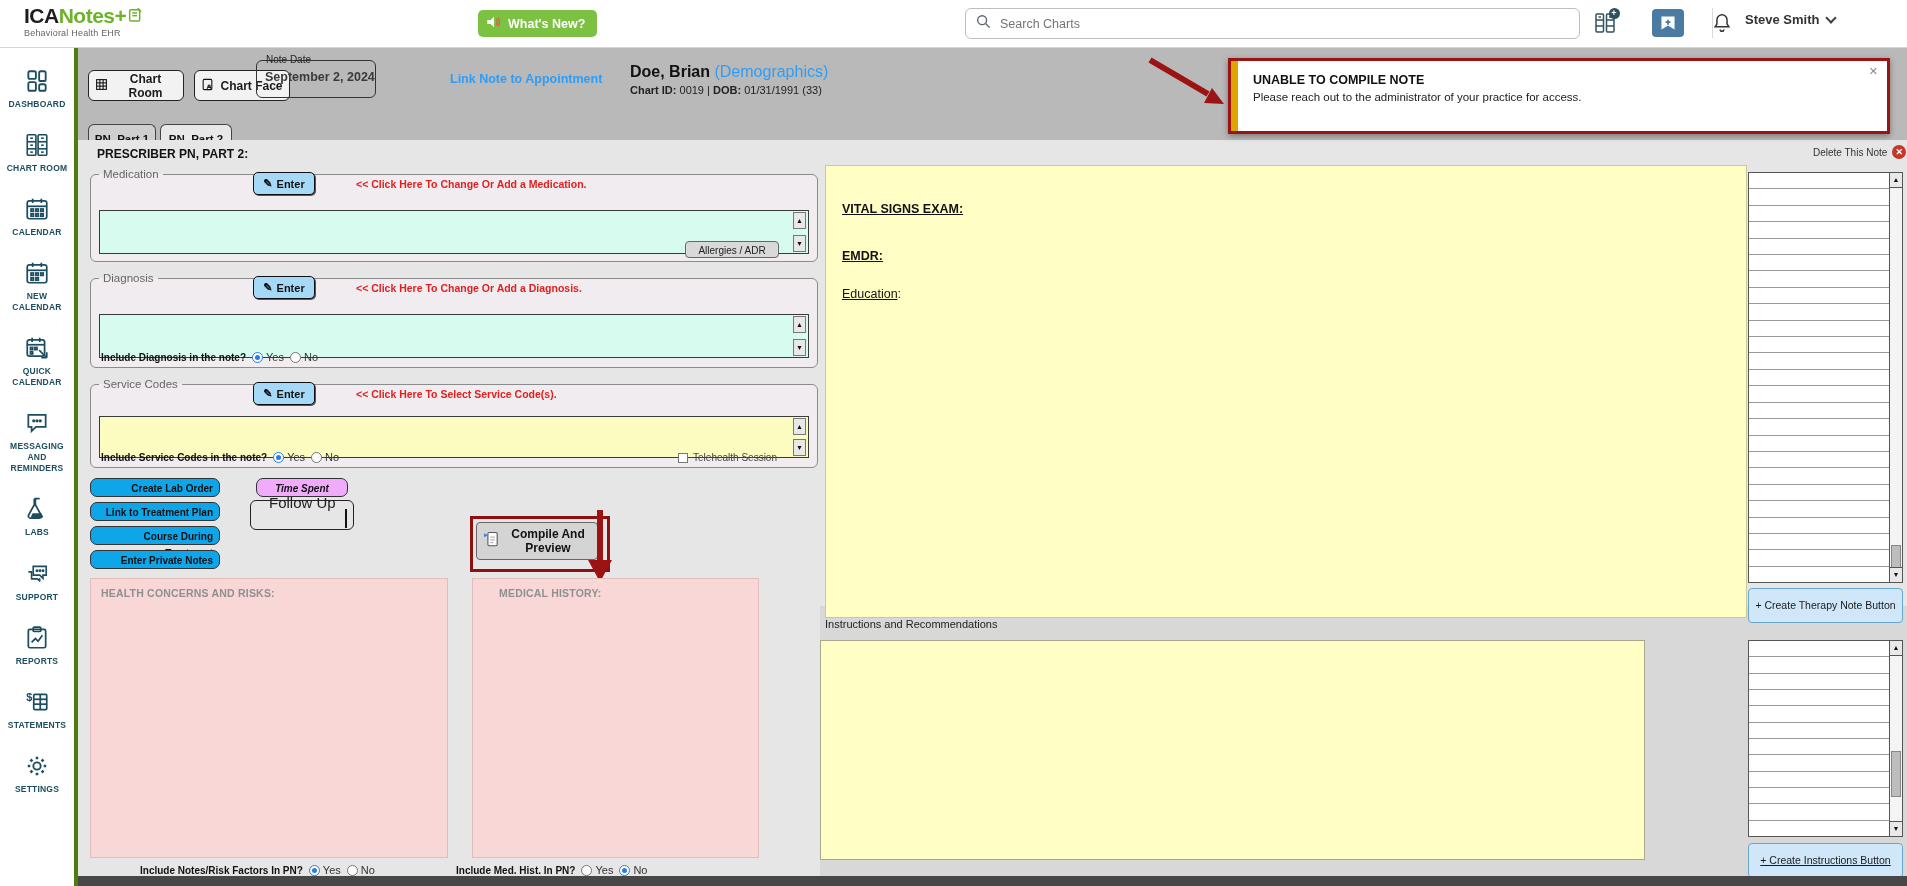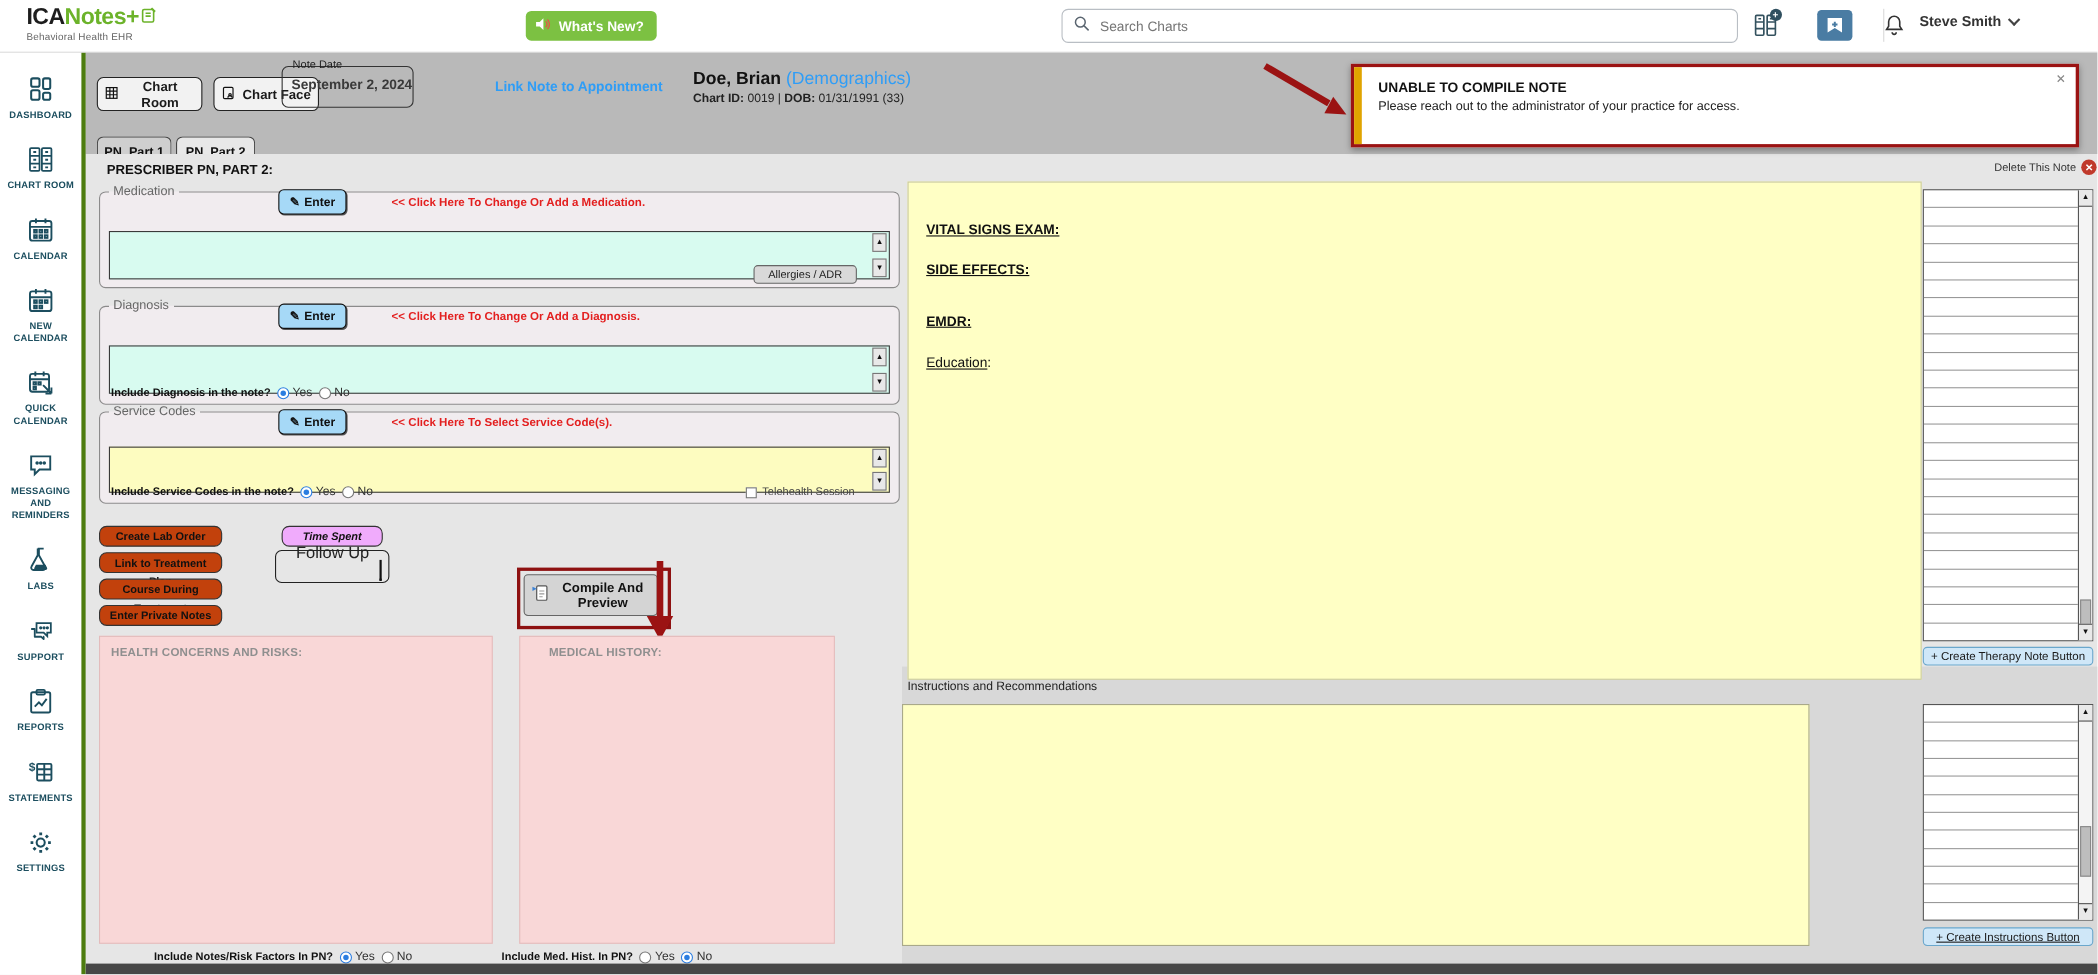--- a/index.html
+++ b/index.html
@@ -51,42 +51,42 @@
   .rb-zone{position:absolute;left:742px;top:466px;width:1087px;height:270px;background:#d8d8d8;}
   .title{position:absolute;left:19px;top:7px;font-size:12px;font-weight:700;color:#111;}
   .delnote{position:absolute;left:1735px;top:5px;display:flex;align-items:center;gap:5px;cursor:pointer;}
   .delnote .t{font-size:10px;color:#333;}
   .delnote .x{width:14px;height:14px;border-radius:50%;background:#c0392b;color:#fff;font-size:9px;font-weight:700;line-height:14px;text-align:center;}
 
   fieldset.group{position:absolute;left:12px;width:728px;margin:0;border:1px solid #8b8b8b;border-radius:6px;background:#f1ecef;padding:0;}
   fieldset.group legend{font-size:11.5px;color:#666;margin-left:8px;padding:0 4px;}
   #fs-med{top:28px;height:94px;}
   #fs-diag{top:132px;height:96px;}
-  #fs-svc{top:228px;height:90px;}
+  #fs-svc{top:238px;height:90px;}
   .enter-btn{position:absolute;left:162px;top:-8px;width:62px;height:23px;background:#a6d9f7;border:1.6px solid #111;border-radius:5px;font-size:11px;font-weight:700;color:#111;display:flex;align-items:center;justify-content:center;gap:4px;cursor:pointer;box-shadow:1px 1px 0 #555;}
   .enter-btn .pen{font-size:11px;}
   .hint{position:absolute;left:265px;top:-2px;font-size:10.5px;font-weight:600;color:#e32020;}
   .ta{position:absolute;left:8px;right:8px;border:1.5px solid #3a3a3a;}
   .ta.cyan{background:#d8fbf0;}
   .ta.yellow{background:#fdfcc0;}
   .spin{position:absolute;right:2px;top:1px;bottom:1px;width:13px;display:flex;flex-direction:column;justify-content:space-between;}
   .spin .sb{height:17px;background:#e8e8e8;border:1px solid #777;font-size:7px;line-height:15px;text-align:center;color:#111;cursor:pointer;}
   .allergy{position:absolute;right:38px;bottom:3px;width:94px;height:17px;background:#d9d9d9;border:1px solid #666;border-radius:4px;font-size:10px;color:#222;text-align:center;line-height:15px;cursor:pointer;}
   .increow{position:absolute;left:10px;display:flex;align-items:center;gap:6px;}
   .increow .q{font-size:10px;font-weight:700;color:#111;}
   .opt{display:flex;align-items:center;gap:3px;cursor:pointer;}
   .opt .ol{font-size:11px;color:#333;}
   .radio{width:11px;height:11px;border:1px solid #767676;border-radius:50%;background:#fff;}
   .radio.sel{border:1.5px solid #2b7de0;}
   .radio.sel::after{content:'';display:block;width:5px;height:5px;margin:2px;border-radius:50%;background:#2b7de0;}
   .telehealth{position:absolute;right:40px;bottom:4px;display:flex;align-items:center;gap:5px;cursor:pointer;}
   .cb{width:10px;height:10px;border:1px solid #777;background:#fff;}
   .telehealth .tl{font-size:10px;color:#444;}
 
-  .act-btn{position:absolute;left:12px;width:112px;height:19px;background:#c2410c;border:1.3px solid #333;border-radius:7px;font-size:10px;font-weight:700;color:#111;text-align:center;line-height:17px;cursor:pointer;}
+  .act-btn{position:absolute;left:12px;width:130px;height:19px;background:#0ea5e9;border:1.3px solid #333;border-radius:7px;font-size:10px;font-weight:700;color:#111;text-align:right;line-height:17px;cursor:pointer;}
   .timespent{position:absolute;left:178px;top:338px;width:92px;height:19px;background:#f0abfc;border:1.3px solid #333;border-radius:7px;font-size:10px;font-weight:700;color:#111;text-align:center;line-height:17px;cursor:pointer;font-style:italic;}
   .fs-follow{position:absolute;left:172px;top:360px;width:104px;height:30px;border:1.4px solid #222;border-radius:6px;background:transparent;}
   .fs-follow .lg{position:absolute;left:16px;top:-7px;font-size:15px;color:#222;padding:0 2px;}
   .fs-follow .sel{position:absolute;right:6px;top:8px;}
   .fs-follow .chev2{width:7px;height:7px;border-right:2.2px solid #111;border-bottom:2.2px solid #111;transform:rotate(45deg);}
 
   .compile-box{position:absolute;left:392px;top:376px;width:140px;height:56px;border:3px solid #8e1111;}
   .compile-btn{position:absolute;left:6px;top:6px;width:122px;height:38px;background:#d4d4d4;border:1.5px solid #666;border-radius:4px;font-size:12px;font-weight:700;color:#111;display:flex;align-items:center;justify-content:center;gap:6px;cursor:pointer;}
 
   .pinkpanel{position:absolute;top:438px;height:280px;background:#f9d7d7;border:1px solid #e3bcbc;}
@@ -106,21 +106,21 @@
   #list-top{left:1670px;top:32px;width:155px;height:411px;}
   #list-bottom{left:1670px;top:500px;width:155px;height:197px;}
   .vlist .rows{position:absolute;left:0;top:0;right:13px;bottom:0;display:flex;flex-direction:column;}
   .lrow{flex:1;border-bottom:1px solid #999;cursor:pointer;}
   .lrow:last-child{border-bottom:none;}
   .vscroll{position:absolute;right:0;top:0;bottom:0;width:13px;border-left:1px solid #555;background:#f4f4f4;}
   .vscroll .up,.vscroll .dn{position:absolute;left:0;right:0;height:15px;background:#e9e9e9;font-size:7px;text-align:center;line-height:14px;color:#111;cursor:pointer;}
   .vscroll .up{top:0;border-bottom:1px solid #555;}
   .vscroll .dn{bottom:0;border-top:1px solid #555;}
   .vscroll .thumb{position:absolute;left:1px;right:1px;background:#bdbdbd;border:1px solid #888;}
-  .bluebtn{position:absolute;left:1670px;width:155px;height:17px;background:#cfe7f8;border:1px solid #6aa7cc;border-radius:4px;font-size:10.5px;color:#1a1a1a;text-align:center;line-height:15px;cursor:pointer;}
+  .bluebtn{position:absolute;left:1670px;width:155px;height:35px;background:#cfe7f8;border:1px solid #6aa7cc;border-radius:4px;font-size:10.5px;color:#1a1a1a;text-align:center;line-height:15px;cursor:pointer;}
   #btn-therapy{top:448px;}
   #btn-instr{top:703px;text-decoration:underline;}
   .instr-label{position:absolute;left:747px;top:478px;font-size:11px;color:#222;}
   .instr-ta{position:absolute;left:742px;top:500px;width:825px;height:220px;background:#ffffc5;border:1px solid #a9a98a;cursor:text;}
   .botbar{position:absolute;left:0;top:736px;width:1829px;height:10px;background:#474747;}
 
   
   .toast{position:absolute;left:1228px;top:58px;width:662px;height:76px;background:#fff;border:3px solid #9b1313;box-shadow:0 2px 6px rgba(0,0,0,.35);}
   .toast .gold{position:absolute;left:0;top:0;bottom:0;width:7px;background:#e0a400;}
   .toast .tt{position:absolute;left:22px;top:12px;font-size:12.5px;font-weight:700;color:#111;}
@@ -515,21 +515,20 @@
           <span class="ol">Yes</span>
         </span>
       <span class="opt">
           <span class="radio sel"></span>
           <span class="ol">No</span>
         </span>
     </div>
 
     <div class="preview">
       <div class="ph1 b700" style="margin-top:22px;"><span class="u">VITAL SIGNS EXAM:</span></div>
-      <div class="ph1 b700" style="margin-top:22px;"><span class="u">SIDE EFFECTS:</span></div>
       <div class="ph1 b700" style="margin-top:33px;"><span class="u">EMDR:</span></div>
       <div class="ph1 b400" style="margin-top:24px;"><span class="u">Education</span><span>:</span></div>
     </div>
 
     <div class="vlist" id="list-top">
       <div class="rows">
           <div class="lrow"></div>
           <div class="lrow"></div>
           <div class="lrow"></div>
           <div class="lrow"></div>

